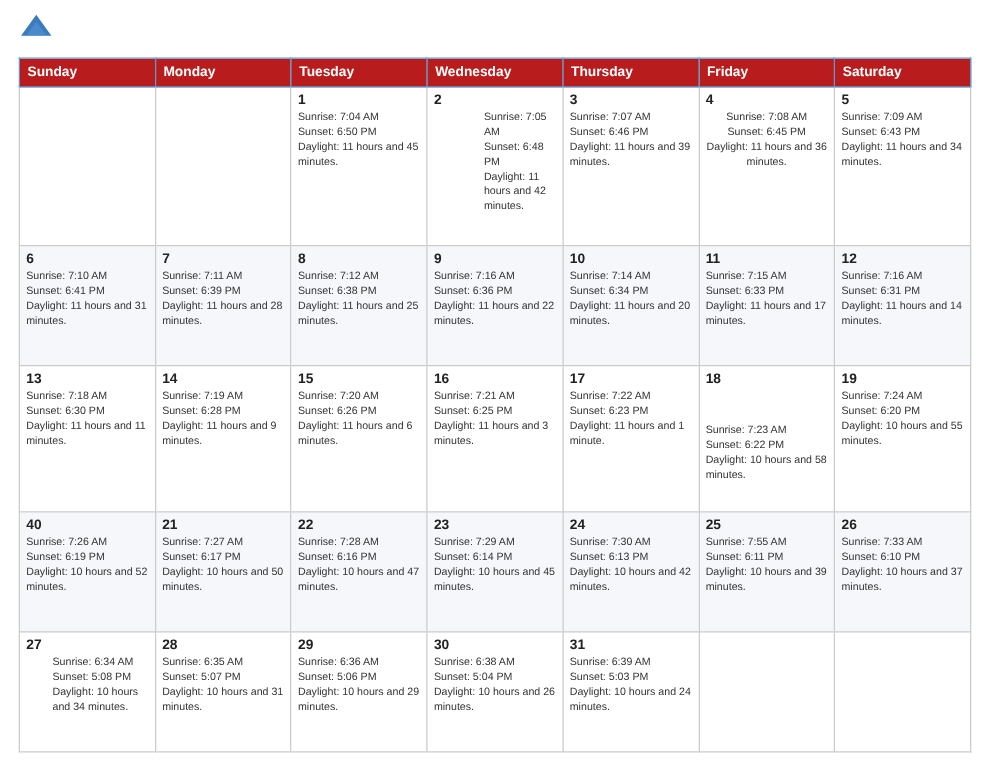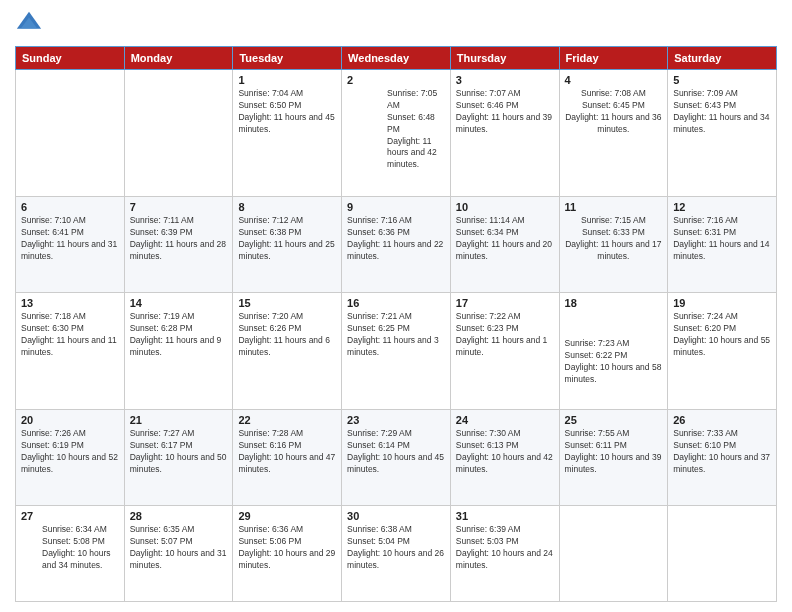--- a/index.html
+++ b/index.html
@@ -190,27 +190,27 @@
 Daylight: 11 hours and 25 minutes.</div>
           </td>
           <td>
             <span class="day-number">9</span>
             <div class="day-info" style="white-space: pre-line;">Sunrise: 7:16 AM
 Sunset: 6:36 PM
 Daylight: 11 hours and 22 minutes.</div>
           </td>
           <td>
             <span class="day-number">10</span>
-            <div class="day-info" style="white-space: pre-line;">Sunrise: 11:14 AM
+            <div class="day-info" style="white-space: pre-line;">Sunrise: 7:14 AM
 Sunset: 6:34 PM
 Daylight: 11 hours and 20 minutes.</div>
           </td>
           <td>
             <span class="day-number">11</span>
-            <div class="day-info" style="white-space: pre-line; text-align: center;">Sunrise: 7:15 AM
+            <div class="day-info" style="white-space: pre-line;">Sunrise: 7:15 AM
 Sunset: 6:33 PM
 Daylight: 11 hours and 17 minutes.</div>
           </td>
           <td>
             <span class="day-number">12</span>
             <div class="day-info" style="white-space: pre-line;">Sunrise: 7:16 AM
 Sunset: 6:31 PM
 Daylight: 11 hours and 14 minutes.</div>
           </td>
         </tr>
@@ -253,21 +253,21 @@
           </td>
           <td>
             <span class="day-number">19</span>
             <div class="day-info" style="white-space: pre-line;">Sunrise: 7:24 AM
 Sunset: 6:20 PM
 Daylight: 10 hours and 55 minutes.</div>
           </td>
         </tr>
         <tr>
           <td>
-            <span class="day-number">20</span>
+            <span class="day-number">40</span>
             <div class="day-info" style="white-space: pre-line;">Sunrise: 7:26 AM
 Sunset: 6:19 PM
 Daylight: 10 hours and 52 minutes.</div>
           </td>
           <td>
             <span class="day-number">21</span>
             <div class="day-info" style="white-space: pre-line;">Sunrise: 7:27 AM
 Sunset: 6:17 PM
 Daylight: 10 hours and 50 minutes.</div>
           </td>

